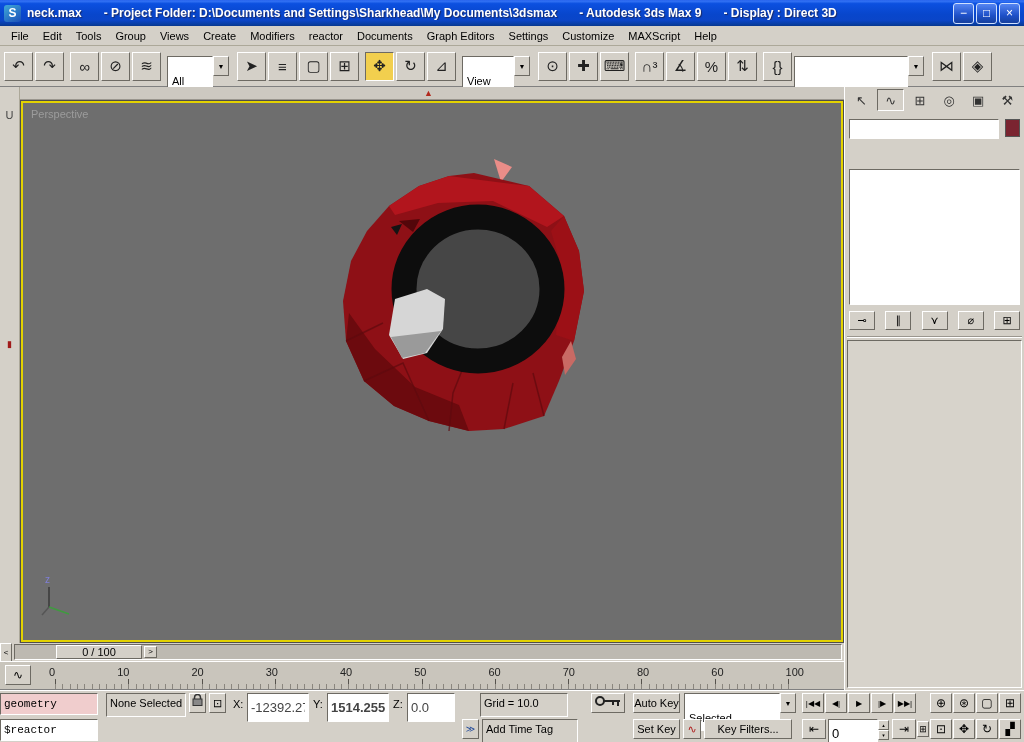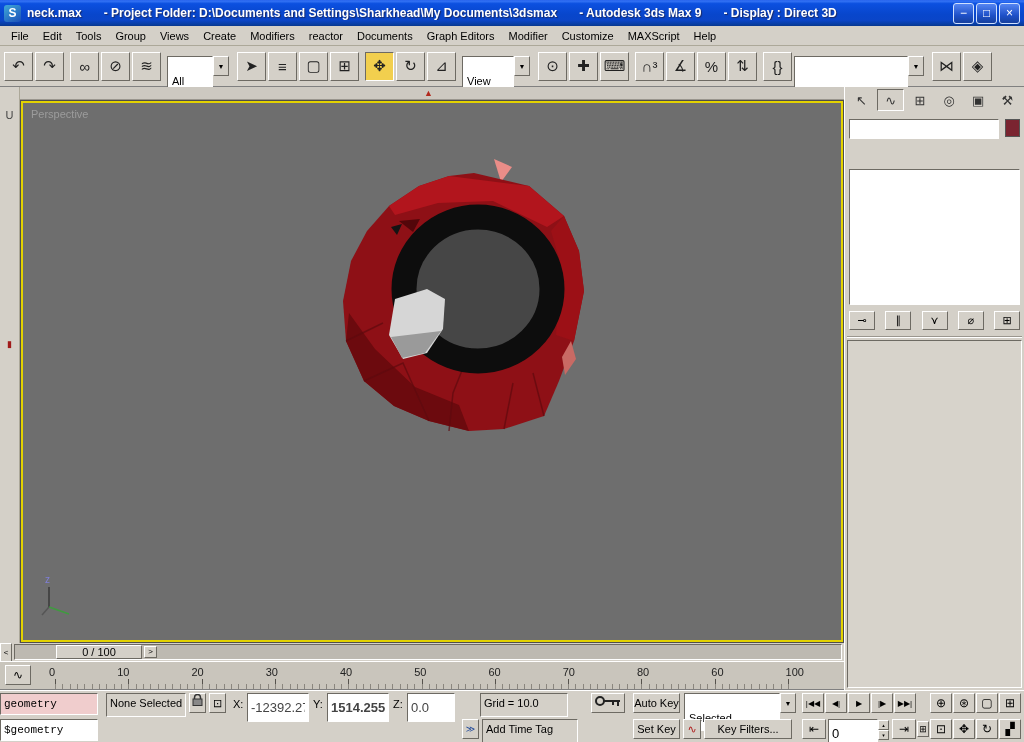--- a/index.html
+++ b/index.html
@@ -119,21 +119,21 @@
 <span class="menu-item">File</span>
     <span class="menu-item">Edit</span>
     <span class="menu-item">Tools</span>
     <span class="menu-item">Group</span>
     <span class="menu-item">Views</span>
     <span class="menu-item">Create</span>
     <span class="menu-item">Modifiers</span>
     <span class="menu-item">reactor</span>
     <span class="menu-item">Documents</span>
     <span class="menu-item">Graph Editors</span>
-    <span class="menu-item">Modifier</span>
+    <span class="menu-item">Settings</span>
     <span class="menu-item">Customize</span>
     <span class="menu-item">MAXScript</span>
     <span class="menu-item">Help</span>
   </div>
 
 <div id="toolbar">
   <div class="tgroup">
       <button class="tbtn">↶</button>
       <button class="tbtn">↷</button>
     </div>
@@ -325,21 +325,21 @@
     <div class="abs" style="left:930px;top:2px;display:flex">
 
     <button class="navbtn">⊕</button>
         <button class="navbtn">⊛</button>
         <button class="navbtn">▢</button>
         <button class="navbtn">⊞</button>
       </div>
   </div>
 
   <div class="srow" id="srow2">
-    <div class="abs sunkenw mono" style="left:0;top:2px;width:98px;height:22px;line-height:20px;padding:0 3px">$geometry</div>
+    <div class="abs sunkenw mono" style="left:0;top:2px;width:98px;height:22px;line-height:20px;padding:0 3px">$reactor</div>
     <div class="abs sbtn" style="left:462px;top:2px;width:17px;color:#224a9a;font-size:9px">≫</div>
     <div class="abs sfield" style="left:482px;top:2px;width:96px">Add Time Tag</div>
     <div class="abs sbtn" style="left:633px;top:2px;width:47px">Set Key</div>
     <div class="abs sbtn" style="left:683px;top:2px;width:18px;color:#b02020">∿</div>
     <div class="abs sbtn" style="left:704px;top:2px;width:88px">Key Filters...</div>
     <button class="abs navbtn" style="left:802px;top:2px;width:24px">⇤</button>
     <input class="abs wfield" style="left: 828px; top: 2px; width: 50px;" value="0">
     <span class="abs spin" style="left:878px;top:3px">
       <span>▴</span>
       <span>▾</span>

